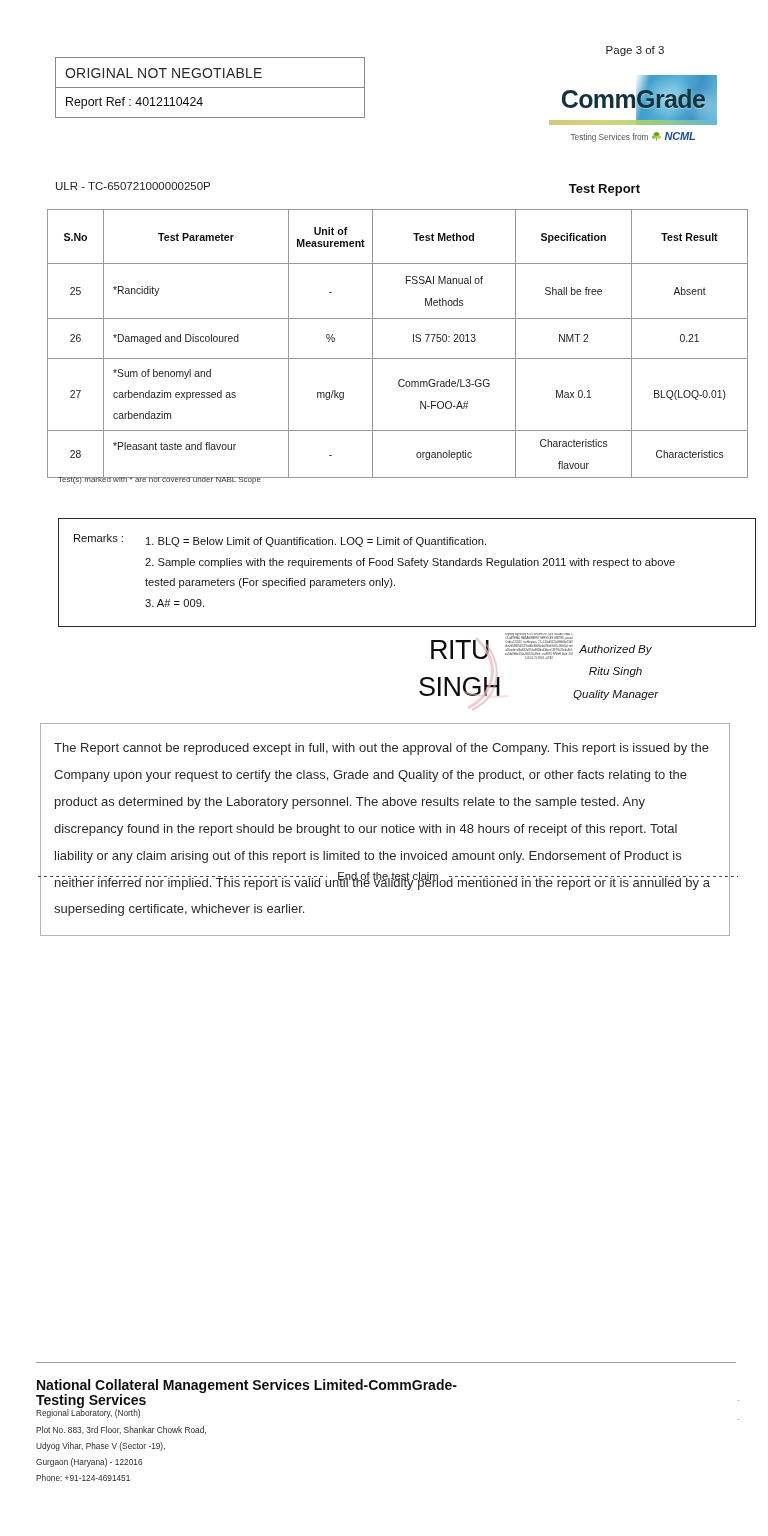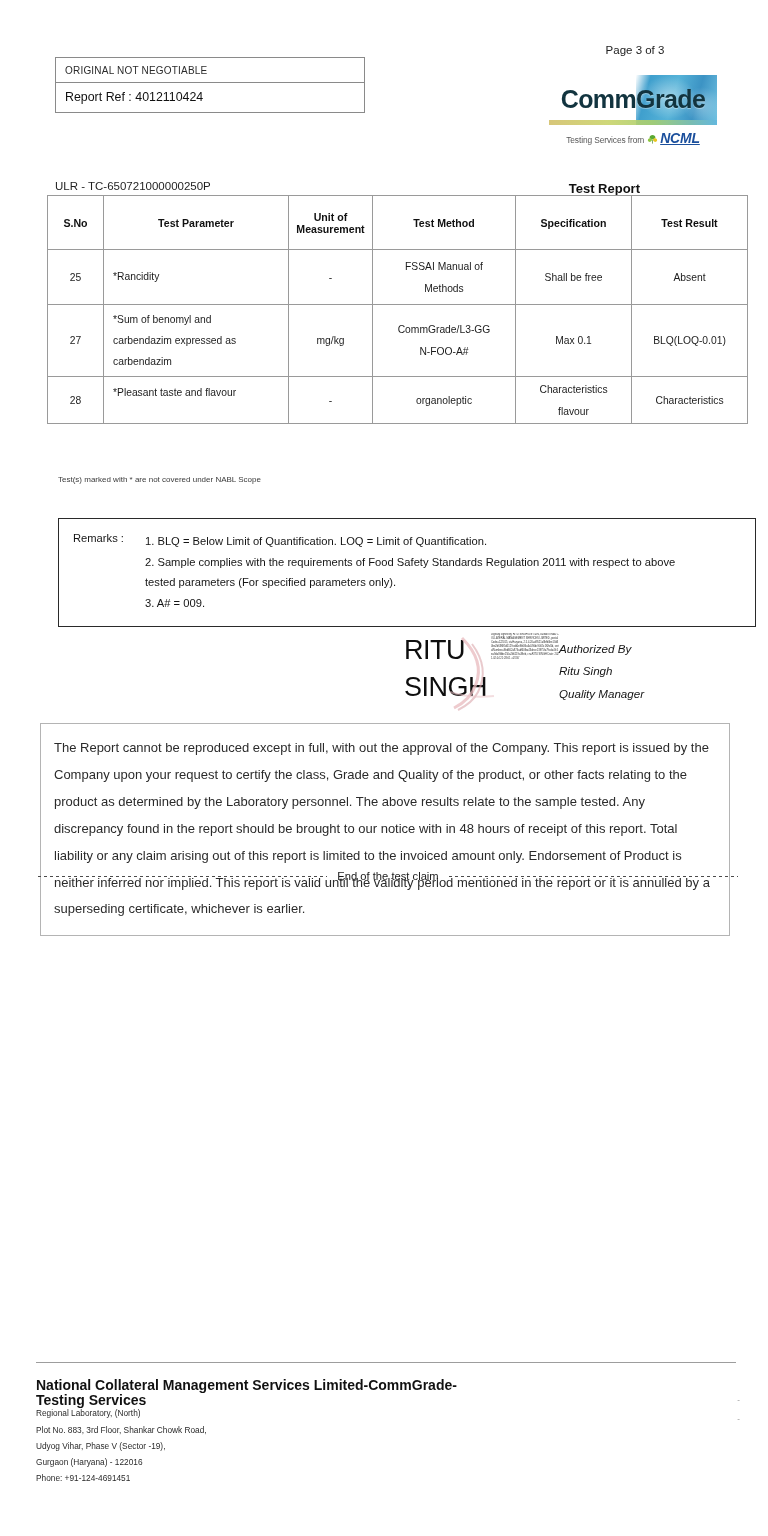--- a/index.html
+++ b/index.html
@@ -28,21 +28,21 @@
     position: absolute;
     left: 55px;
     top: 57px;
     width: 310px;
     border: 1px solid #8a8a8a;
     box-sizing: border-box;
   }
   .hdr-row1 {
     border-bottom: 1px solid #8a8a8a;
     padding: 7px 9px 6px 9px;
-    font-size: 10px;
+    font-size: 14px;
     letter-spacing: .2px;
     color: #2b2b2b;
   }
   .hdr-row2 {
     padding: 7px 9px 8px 9px;
     font-size: 12.4px;
     color: #111;
   }
 
   .page-num {
@@ -119,24 +119,23 @@
     white-space: nowrap;
   }
   .leaf-icon {
     display: inline-block;
     vertical-align: -2px;
     margin: 0 2px 0 3px;
   }
   .ncml {
     font-weight: bold;
     font-style: italic;
-    font-size: 14px;
+    font-size: 11px;
     color: #1b4f9c;
     letter-spacing: -.2px;
-    text-decoration: underline;
   }
 
   
   .ulr {
     position: absolute;
     left: 55px;
     top: 180px;
     font-size: 11.5px;
     color: #1f1f1f;
   }
@@ -148,21 +147,21 @@
     text-align: right;
     font-size: 13px;
     font-weight: bold;
     color: #111;
   }
 
   
   .tbl {
     position: absolute;
     left: 47px;
-    top: 195px;
+    top: 209px;
     width: 700px;
     border-collapse: collapse;
     table-layout: fixed;
     border-radius: 27px;
   }
   .tbl td, .tbl th {
     border: 1px solid #9a9a9a;
     vertical-align: middle;
     padding: 4px 3px;
     box-sizing: border-box;
@@ -229,24 +228,25 @@
     flex: 1;
     font-size: 11.2px;
     color: #151515;
     line-height: 1.85;
   }
   .remarks-list div { white-space: normal; }
 
   
   .sig-block {
     position: absolute;
-    left: 404px;
+    left: 418px;
     top: 632px;
     width: 330px;
     height: 80px;
+    text-align: center;
   }
   .sig-name {
     position: absolute;
     left: 0;
     top: 0;
     font-size: 27px;
     color: #0e0e0e;
     line-height: 1.38;
     letter-spacing: -.5px;
   }
@@ -413,20 +413,28 @@
         <td>25</td>
         <td class="param">*Rancidity</td>
         <td>-</td>
         <td>
           <span>FSSAI Manual of</span><br><br>
           <span>Methods</span>
         </td>
         <td>Shall be free</td>
         <td>Absent</td>
       </tr>
+      <tr class="r26">
+        <td>26</td>
+        <td class="param">*Damaged and Discoloured</td>
+        <td>%</td>
+        <td>IS 7750: 2013</td>
+        <td>NMT 2</td>
+        <td>0.21</td>
+      </tr>
       <tr class="r27">
         <td>27</td>
         <td class="param two-line">
           <span>*Sum of benomyl and</span><br>
           <span>carbendazim expressed as</span><br>
           <span>carbendazim</span>
         </td>
         <td>mg/kg</td>
         <td>
           <span>CommGrade/L3-GG</span><br><br>

